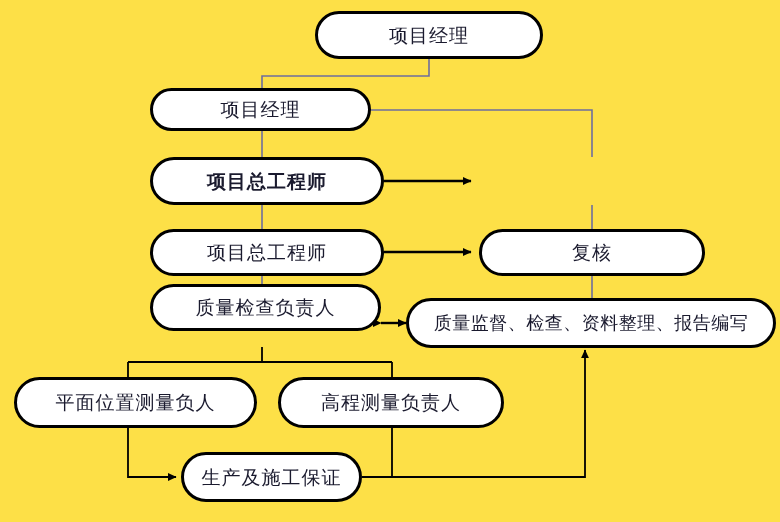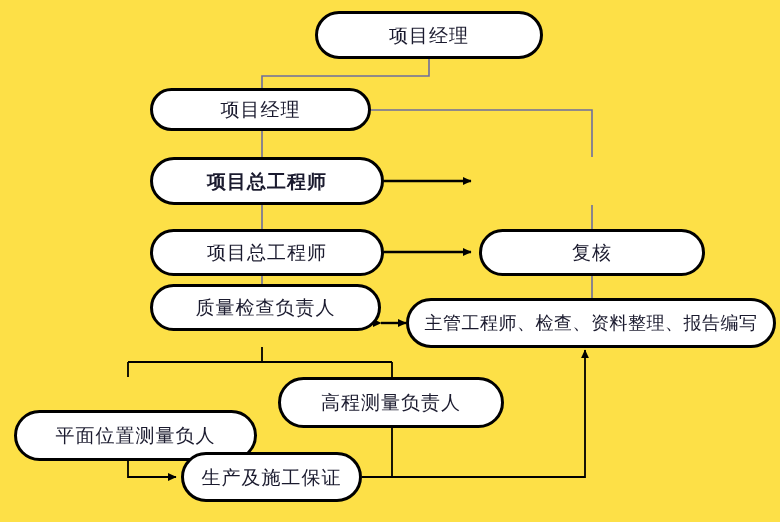--- a/index.html
+++ b/index.html
@@ -108,24 +108,24 @@
 
   <div class="node" style="left:479px; top:229px; width:226px; height:47px;">
     <span>复核</span>
   </div>
 
   <div class="node" style="left:150px; top:284px; width:231px; height:47px;">
     <span>质量检查负责人</span>
   </div>
 
   <div class="node wide-text" style="left:406px; top:298px; width:370px; height:50px;">
-    <span>主管工程师、检查、资料整理、报告编写</span>
+    <span>质量监督、检查、资料整理、报告编写</span>
   </div>
 
-  <div class="node" style="left:14px; top:377px; width:243px; height:51px;margin-top:33px;">
+  <div class="node" style="left:14px; top:377px; width:243px; height:51px;">
     <span>平面位置测量负人</span>
   </div>
 
   <div class="node" style="left:278px; top:377px; width:226px; height:51px;">
     <span>高程测量负责人</span>
   </div>
 
   <div class="node" style="left:181px; top:452px; width:181px; height:50px;">
     <span>生产及施工保证</span>
   </div>

